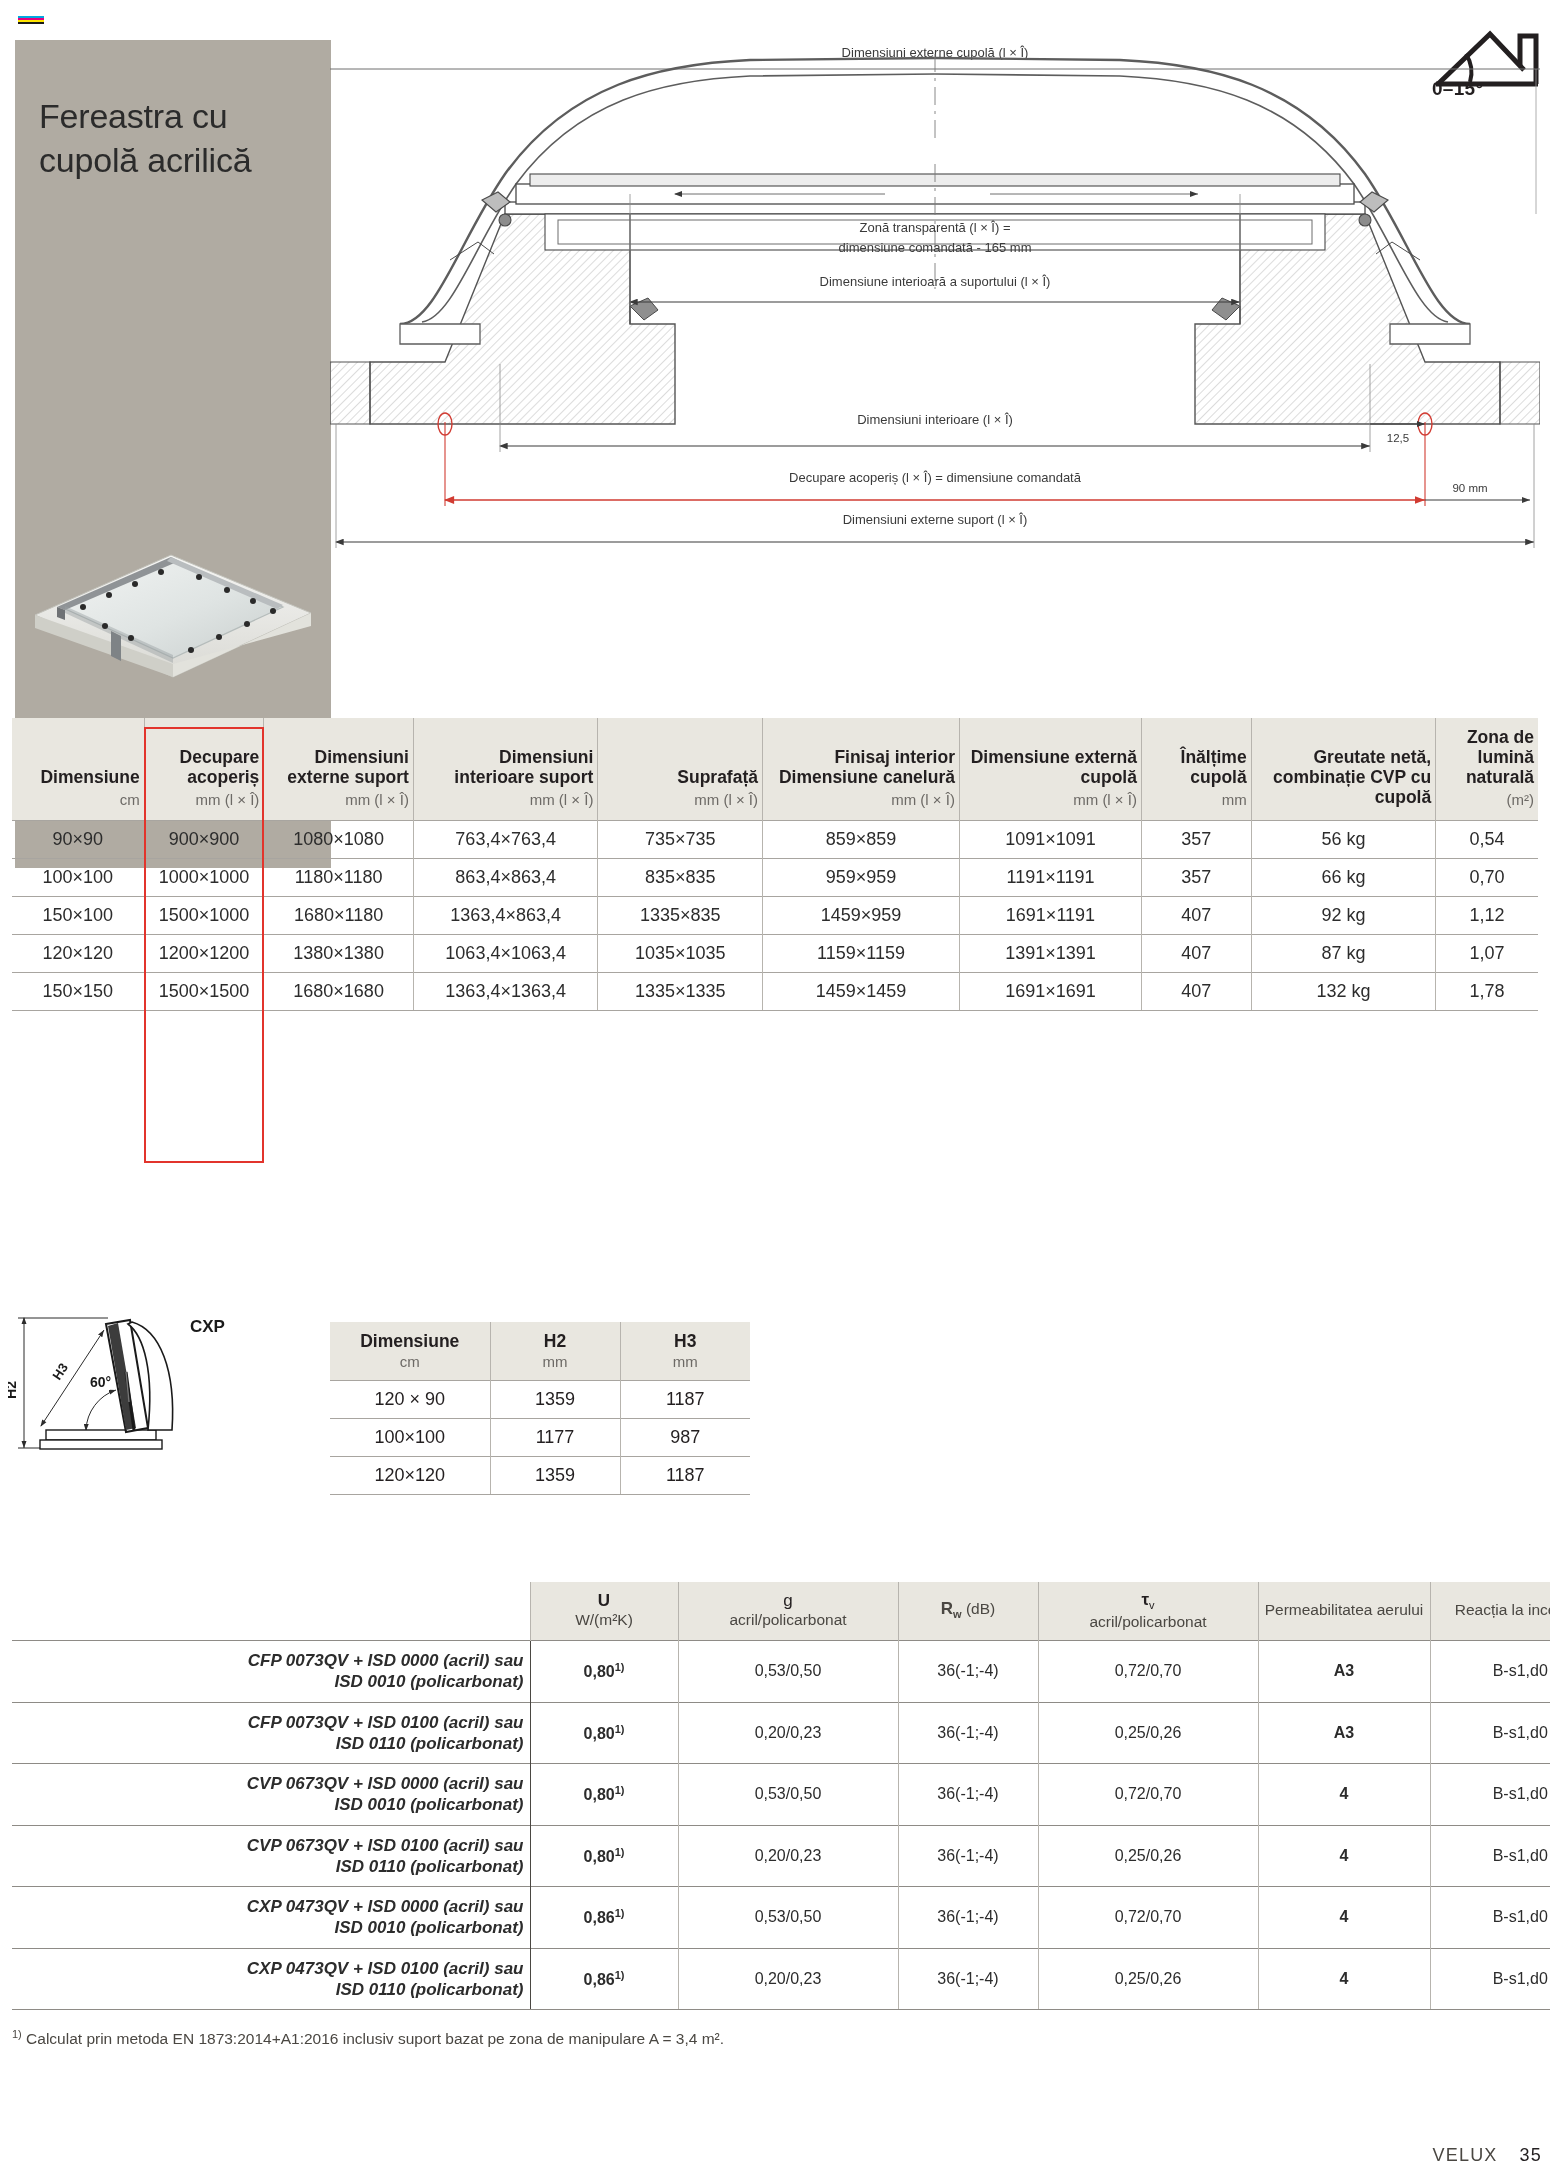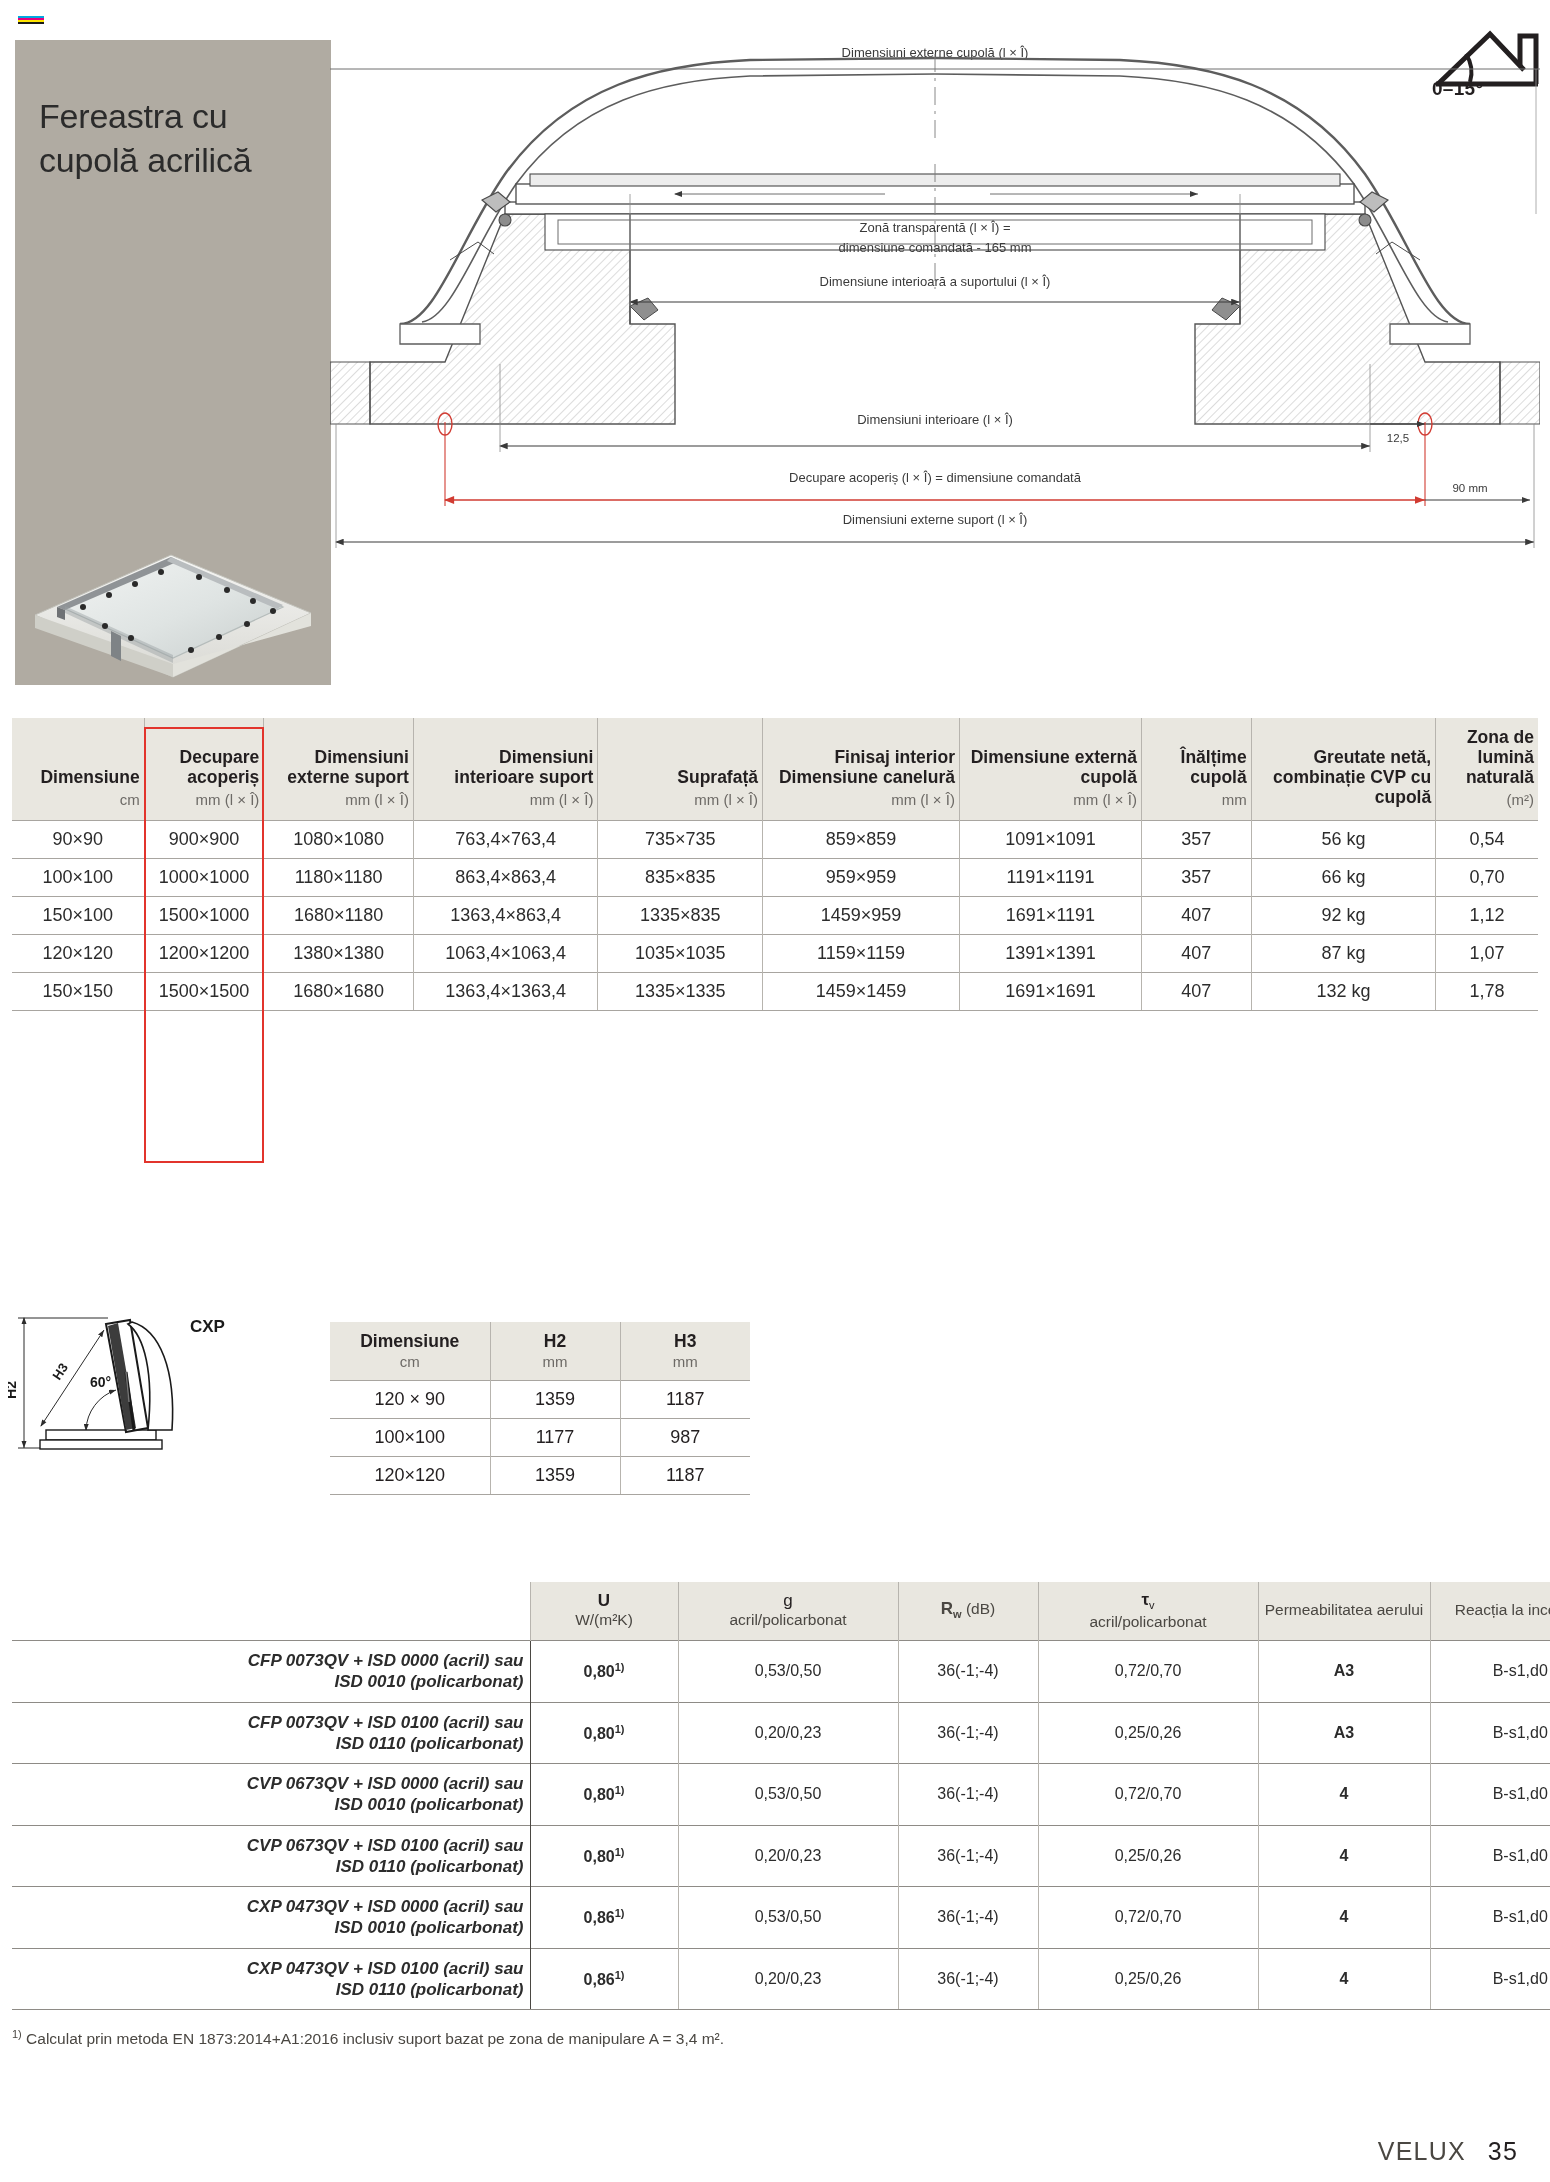--- a/index.html
+++ b/index.html
@@ -17,21 +17,21 @@
   .cmyk { position:absolute; left:18px; top:16px; width:26px; height:8px; }
   .cmyk i { display:block; height:2px; width:100%; }
   .cmyk i.c { background:#00a8e0; }
   .cmyk i.m { background:#e5007d; }
   .cmyk i.y { background:#ffe500; }
   .cmyk i.k { background:#1a1a1a; }
 
   
   .hero {
     position:absolute; left:15px; top:40px;
-    width:316px; height:645px;
+    width:316px; height:828px;
     background:#b0aba2;
   }
   .hero-title {
     position:absolute; left:24px; top:55px;
     width:260px;
     font-size:34px; line-height:1.28;
     color:#2b2b2b; font-weight:400;
     letter-spacing:-0.2px;
   }
   .hero-photo {
@@ -148,22 +148,22 @@
   table.t3 tr:last-child td { border-bottom:1px solid #8e8b86; }
   sup.fn { font-size:11px; vertical-align:super; }
 
   .footnote {
     position:absolute; left:12px; top:2028px;
     font-size:15.5px; color:#4a4742;
   }
   .footnote sup { font-size:11px; }
 
   .footer {
-    position:absolute; right:32px; bottom:16px;
-    font-size:25px; color:#4a4742; letter-spacing:1.2px;
+    position:absolute; right:8px; bottom:16px;
+    font-size:18px; color:#4a4742; letter-spacing:1.2px;
   }
   .footer .pg { margin-left:22px; color:#231f20; }
 
   
   .dtxt { font-family:"Liberation Sans", sans-serif; font-size:13px; fill:#3a3a3a; }
   .dtxt-s { font-family:"Liberation Sans", sans-serif; font-size:11.5px; fill:#3a3a3a; }
 </style>
 </head>
 <body>
 

